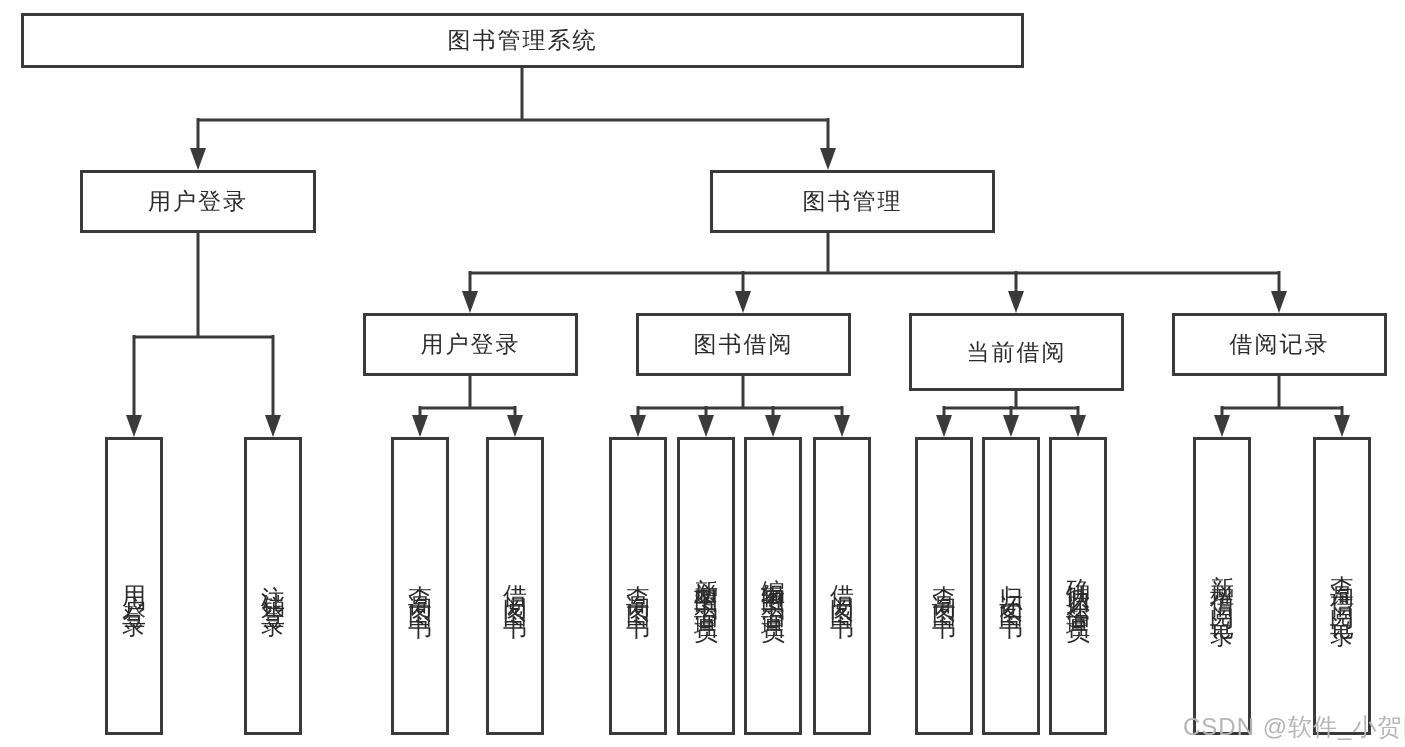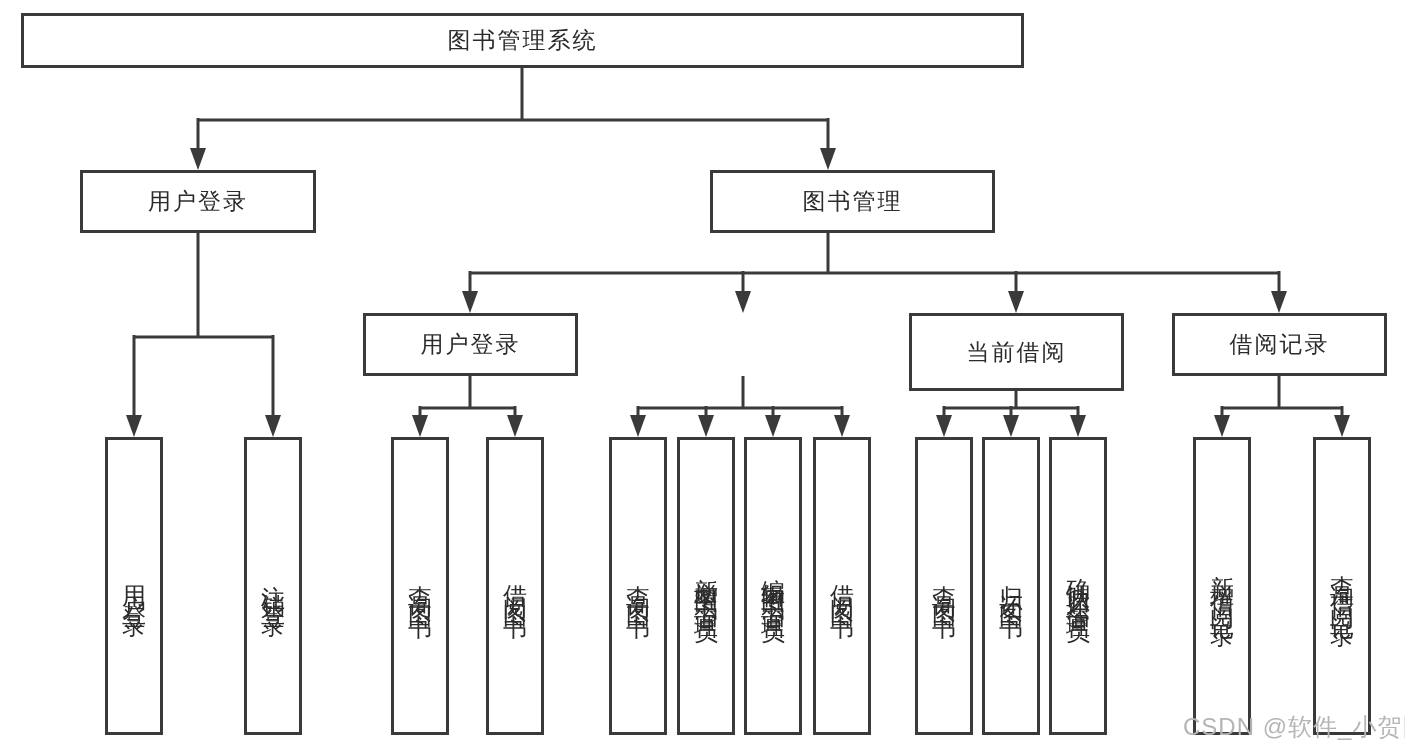--- a/index.html
+++ b/index.html
@@ -128,20 +128,23 @@
   <div class="hbox" style="left:80px;top:170px;width:236px;height:63px">
     <span>用户登录</span>
   </div>
   <div class="hbox" style="left:710px;top:170px;width:285px;height:63px">
     <span>图书管理</span>
   </div>
 
   <div class="hbox" style="left:363px;top:313px;width:215px;height:63px">
     <span>用户登录</span>
   </div>
+  <div class="hbox" style="left:636px;top:313px;width:215px;height:63px">
+    <span>图书借阅</span>
+  </div>
   <div class="hbox" style="left:909px;top:313px;width:215px;height:78px">
     <span>当前借阅</span>
   </div>
   <div class="hbox" style="left:1172px;top:313px;width:215px;height:63px">
     <span>借阅记录</span>
   </div>
 
   <div class="vbox" style="left:105px">
     <span class="vtext">用户登录</span>
   </div>

